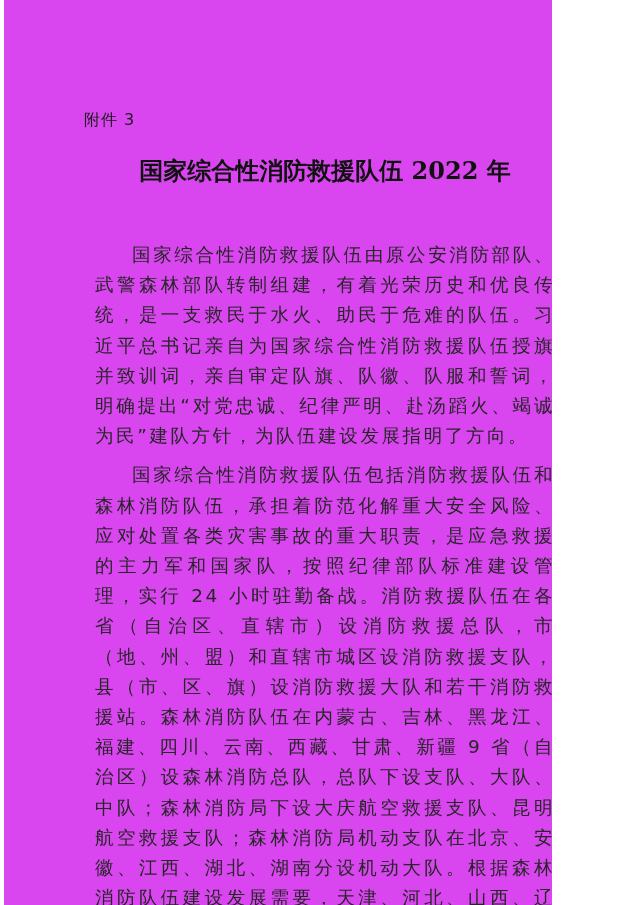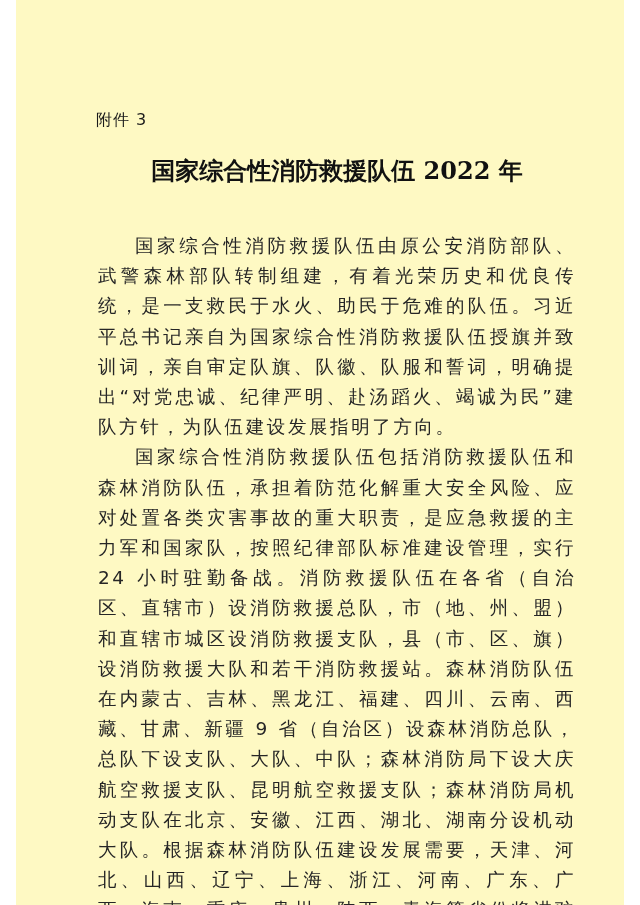--- a/index.html
+++ b/index.html
@@ -9,24 +9,24 @@
     }
     body {
       width: 640px;
       height: 905px;
       position: relative;
       overflow: hidden;
       color: #1e1e1e;
     }
     .page {
       position: absolute;
-      left: 16px; top: 0;
-      width: 608px;
+      left: 4px; top: 0;
+      width: 548px;
       height: 905px;
-      background: #fef9c3;
+      background: #d946ef;
     }
     .attachment-label {
       position: absolute;
       left: 80px;
       top: 110px;
       font-family: "DejaVu Sans", sans-serif;
       font-size: 16px;
       line-height: 20px;
       color: #1a1a1a;
       letter-spacing: 1px;
@@ -55,21 +55,21 @@
       width: 478px;
       font-family: "DejaVu Sans", sans-serif;
       font-size: 18.5px;
       line-height: 30.2px;
       color: #262626;
       text-align: justify;
       text-justify: inter-character;
       letter-spacing: 2.6px;
     }
     .para {
-      margin: 0;
+      margin: 9px;
       text-indent: 2em;
     }
     .para + .para {
       margin-top: 0;
     }
   </style>
 </head>
 <body>
 
 <div class="page">

